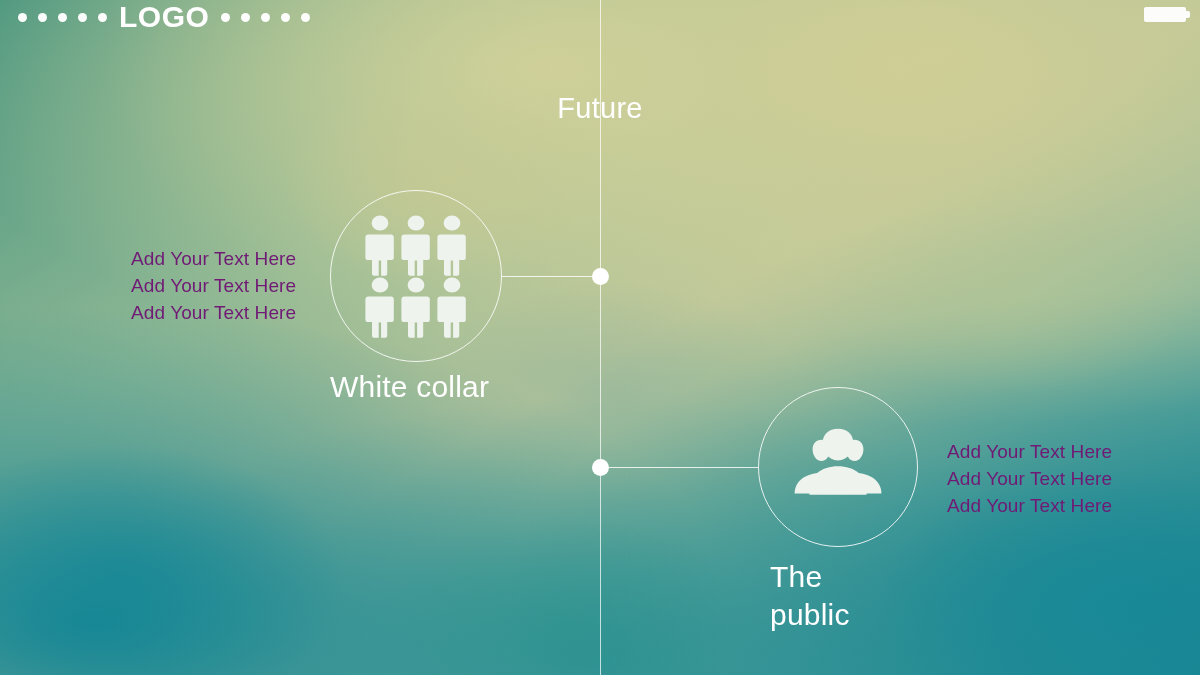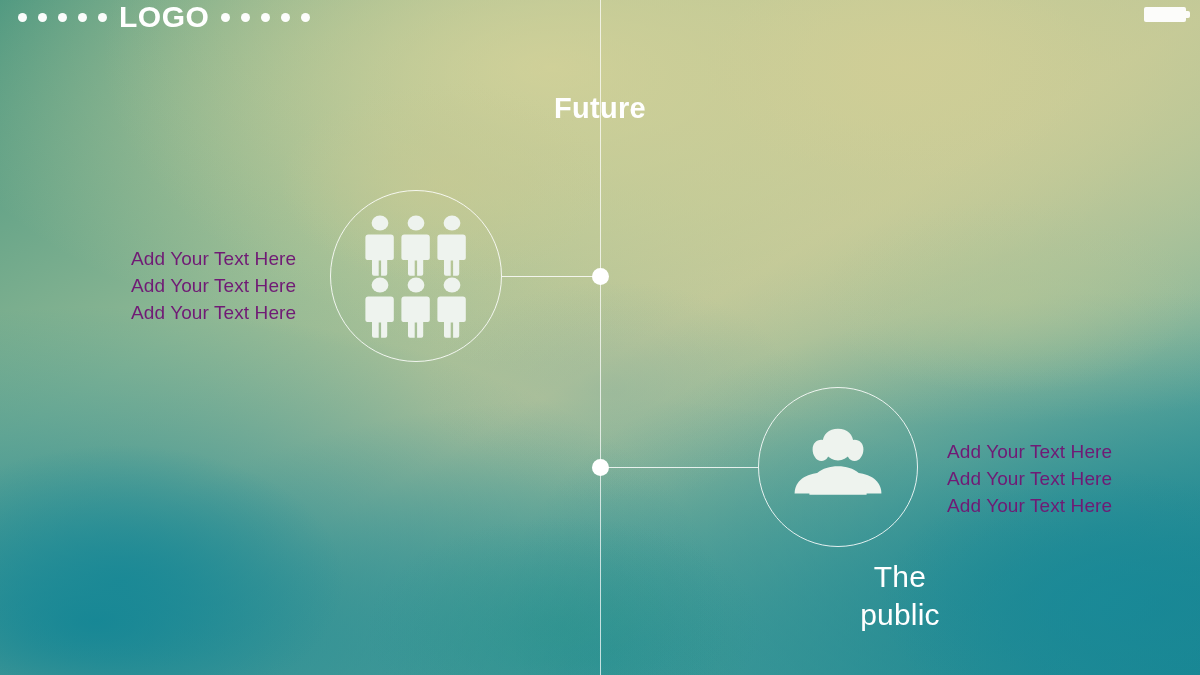--- a/index.html
+++ b/index.html
@@ -134,21 +134,21 @@
     width: 9px;
     height: 44px;
   }
   .future-label {
     position: absolute;
     left: 0; top: 92px;
     width: 1200px;
     text-align: center;
     color: #ffffff;
     font-size: 29px;
-    font-weight: 700;
+    font-weight: 400;
     letter-spacing: 0.3px;
   }
 
   
   .node-dot {
     position: absolute;
     width: 17px; height: 17px;
     border-radius: 50%;
     background: #ffffff;
   }
@@ -258,20 +258,21 @@
           <path d="M5.2 20.5h21.6a3 3 0 0 1 3 3V44a2 2 0 0 1-2 2h-4.6v13.8a2 2 0 0 1-2 2h-4.1V46.5h-2.4v15.3H10a2 2 0 0 1-2-2V46H3.4a2 2 0 0 1-2-2V23.5a3 3 0 0 1 3-3z"></path>
         </g>
         <g transform="translate(72,62)">
           <ellipse cx="16" cy="9" rx="8.4" ry="7.6"></ellipse>
           <path d="M5.2 20.5h21.6a3 3 0 0 1 3 3V44a2 2 0 0 1-2 2h-4.6v13.8a2 2 0 0 1-2 2h-4.1V46.5h-2.4v15.3H10a2 2 0 0 1-2-2V46H3.4a2 2 0 0 1-2-2V23.5a3 3 0 0 1 3-3z"></path>
         </g>
       </g>
     </svg>
   </div>
 
+  <div class="item-title" style="left:330px; top:368px; width:300px;">White collar</div>
 
   <div class="text-block" style="left:131px; top:245px; width:210px;">
     <div>Add Your Text Here</div>
     <div>Add Your Text Here</div>
     <div>Add Your Text Here</div>
   </div>
 
   <div class="connector" style="left:604px; top:467px; width:154px;"></div>
   <div class="node-dot" style="left:592px; top:459px;"></div>
 
@@ -288,21 +289,21 @@
         <path d="M61.8 23.4c0-5.8 3.6-9.6 8.8-9.6s8.8 3.8 8.8 9.6c0 5.5-3.6 11.6-8.8 11.6s-8.8-6.1-8.8-11.6z"></path>
         <path d="M43.8 67.4c0-12.4 11.2-20.4 26.8-20.4 15.6 0 26.8 8 26.8 20.4H43.8z"></path>
 
         <path d="M38.3 16.8c0-8.6 6.2-14.4 15.7-14.4S69.7 8.2 69.7 16.8c0 3.3-.4 6.4-1.1 9.1-.3 1.2-.8 2.1-1.6 3.1-1.5 1.9-2 3-2 5.2v2.3c0 1 .5 1.6 1.4 1.9l5.9 2c11.8 4 18.2 11.9 18.2 22.9v6.1H21.5v-6.1c0-11 6.4-18.9 18.2-22.9l5.9-2c.9-.3 1.4-.9 1.4-1.9v-2.3c0-2.2-.5-3.3-2-5.2-.8-1-1.3-1.9-1.6-3.1-.7-2.7-1.1-5.8-1.1-9.1z" opacity="0"></path>
         <path d="M54 2.8c-9.3 0-15.4 5.8-15.4 14.3 0 8.2 5.4 17.4 15.4 17.4s15.4-9.2 15.4-17.4c0-8.5-6.1-14.3-15.4-14.3z"></path>
         <path d="M54 40.2c-16.5 0-28.6 9.6-28.6 22.5v6.1h57.2v-6.1c0-12.9-12.1-22.5-28.6-22.5z"></path>
       </g>
     </svg>
   </div>
 
-  <div class="item-title" style="left:770px; top:558px; width:260px;text-align:center;">The
+  <div class="item-title" style="left:770px; top:558px; width:260px;">The
 public</div>
 
   <div class="text-block right-align" style="left:947px; top:438px; width:215px;">
     <div>Add Your Text Here</div>
     <div>Add Your Text Here</div>
     <div>Add Your Text Here</div>
   </div>
 
 </div>
 

